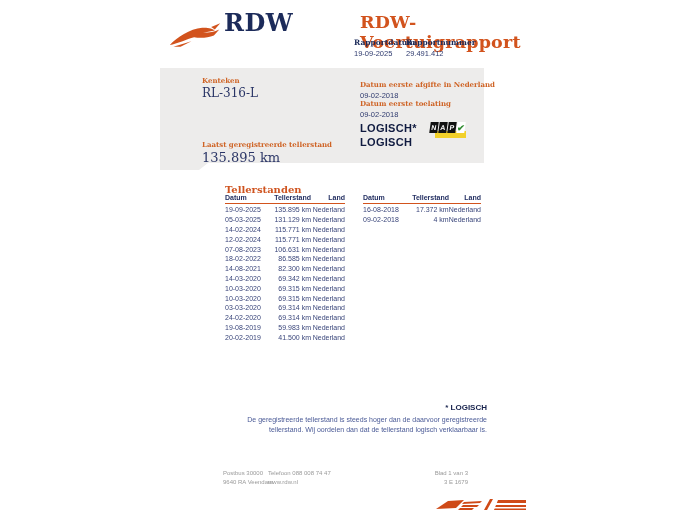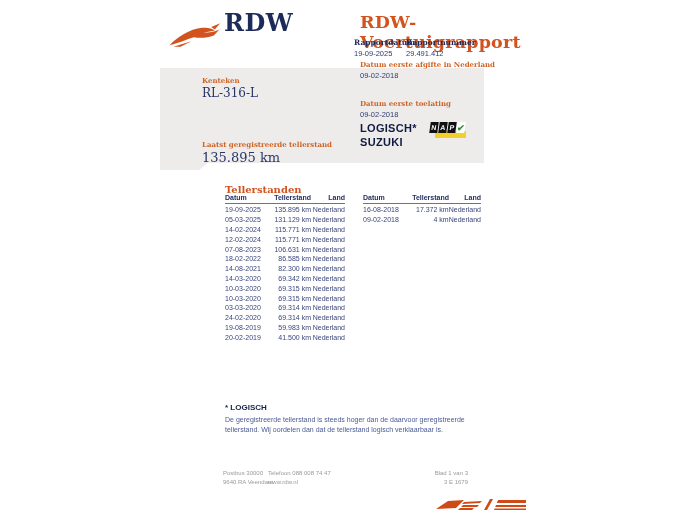--- a/index.html
+++ b/index.html
@@ -99,32 +99,32 @@
 
   <div class="abs" style="left:202px; top:76px;">
     <div class="field-label">Kenteken</div>
     <div class="serif-value v-kenteken">RL-316-L</div>
   </div>
   <div class="abs" style="left:202px; top:140px;">
     <div class="field-label">Laatst geregistreerde tellerstand</div>
     <div class="serif-value v-teller">135.895 km</div>
   </div>
 
-  <div class="abs" style="left:360px; top:60px;">
+  <div class="abs" style="left:360px; top:80px;">
     <div class="field-label">Datum eerste afgifte in Nederland</div>
     <div class="v-date">09-02-2018</div>
   </div>
   <div class="abs" style="left:360px; top:99px;">
     <div class="field-label">Datum eerste toelating</div>
     <div class="v-date">09-02-2018</div>
   </div>
 
   <div class="abs oordeel" style="left:360px; top:121px;">
     <div>LOGISCH*</div>
-    <div>SUZUKI</div>
+    <div>LOGISCH</div>
   </div>
 
   <div class="abs nap" style="left:430px; top:122px;">
     <div class="nap-bar"></div>
     <div class="nap-tiles">
       <div class="nap-tile">N</div>
       <div class="nap-tile">A</div>
       <div class="nap-tile">P</div>
       <div class="nap-tile check">✔</div>
     </div>
@@ -225,21 +225,21 @@
           <div class="tcell c2">Nederland</div>
         </div>
         <div class="trow">
           <div class="tcell c0">09-02-2018</div>
           <div class="tcell c1">4 km</div>
           <div class="tcell c2">Nederland</div>
         </div>
       </div>
   </div>
 
-  <div class="abs" style="left:225px; top:403px;">
+  <div class="abs" style="left:225px; top:403px;text-align:right;">
     <div class="fn-title">* LOGISCH</div>
     <div class="fn-text">De geregistreerde tellerstand is steeds hoger dan de daarvoor geregistreerde tellerstand. Wij oordelen dan dat de tellerstand logisch verklaarbaar is.</div>
   </div>
 
   <div class="abs foot" style="left:223px; top:469px;">
     <div>Postbus 30000</div>
     <div>9640 RA Veendam</div>
   </div>
   <div class="abs foot" style="left:268px; top:469px;">
     <div>Telefoon 088 008 74 47</div>

